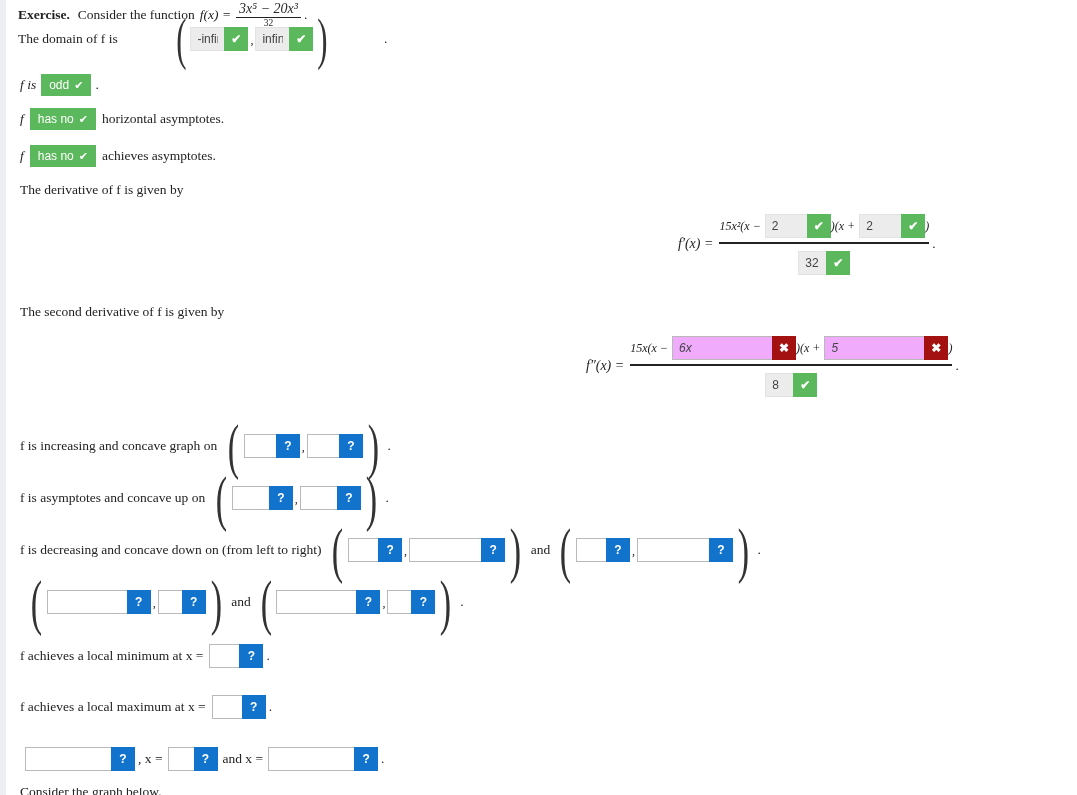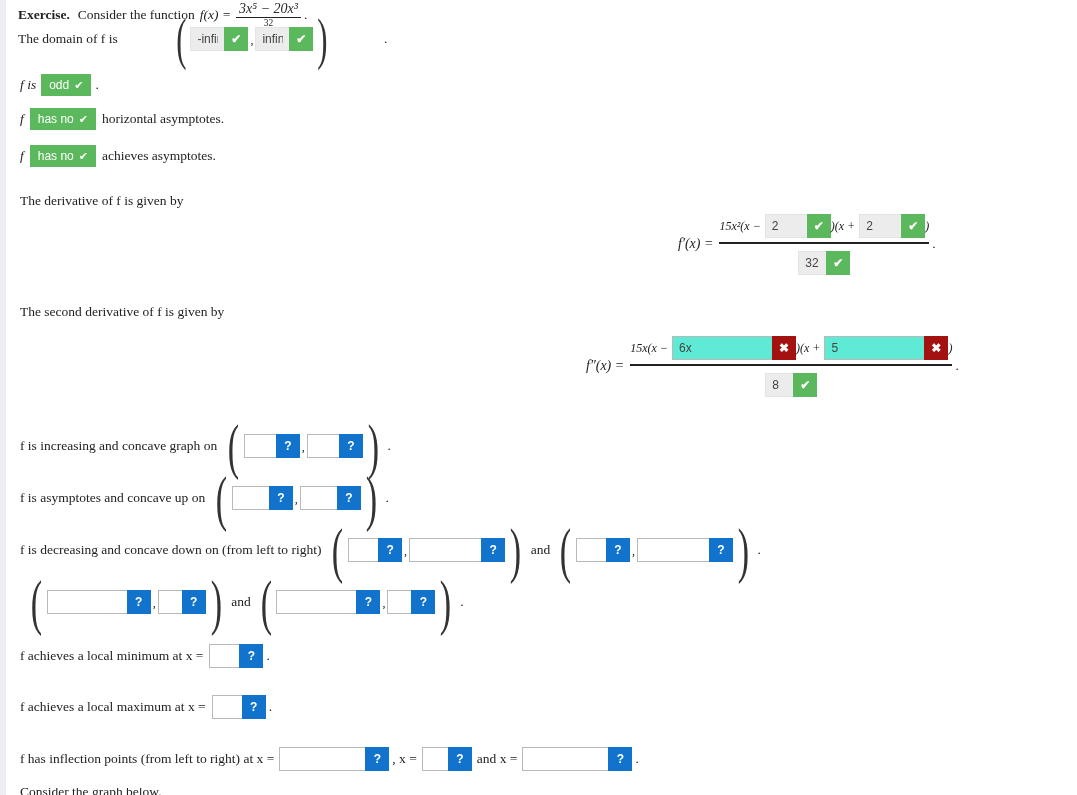--- a/index.html
+++ b/index.html
@@ -39,21 +39,21 @@
   }
   .badge{
     width:24px;height:24px;display:flex;align-items:center;justify-content:center;
     color:#fff;font-family:"Liberation Sans", sans-serif;font-size:12px;font-weight:bold;
     box-sizing:border-box;flex:0 0 auto;
   }
   .badge.ok{background:#5cb85c;}
   .badge.bad{background:#a31110;}
   .badge.unk{background:#1273cc;}
   .field.ok input{background:#ececec;border:1px solid #e3e3e3;border-right:none;}
-  .field.bad input{background:#5eead4;border:1px solid #b9b9b9;border-right:none;}
+  .field.bad input{background:#f0abfc;border:1px solid #b9b9b9;border-right:none;font-style:italic;}
   .field.unk input{background:#ffffff;border:1px solid #b9b9b9;border-right:none;}
 
   
   .sel{
     display:inline-flex;align-items:center;justify-content:center;gap:5px;
     background:#5cb85c;color:#fff;height:22px;padding:0 8px;
     font-family:"Liberation Sans", sans-serif;font-size:12px;
     box-sizing:border-box;vertical-align:middle;cursor:pointer;
   }
   .sel .chk{font-size:11px;}
@@ -133,21 +133,21 @@
 
   <div class="row" style="left:14px;top:145px;">
     <span class="txt mi">f</span>
     <span class="sel" style="margin-left:6px;min-width:58px;">
       <span>has no</span>
       <span class="chk">✔</span>
     </span>
     <span class="txt" style="margin-left:6px;">achieves asymptotes.</span>
   </div>
 
-  <div class="row" style="left:14px;top:193px;justify-content:center;">
+  <div class="row" style="left:14px;top:182px;justify-content:center;">
     <span class="txt">The derivative of f is given by</span>
   </div>
 
   <div class="row" style="left:672px;top:214px;align-items:center;">
     <span class="txt lhs mi">f′(x) =</span>
     <span class="dfrac">
       <span class="dnum">
         <span class="txt mi" style="font-size:12px;">15x²(x −</span>
         <span class="field ok" style="margin-left:4px;">
           <input style="width: 42px;" value="2">
@@ -313,21 +313,20 @@
   <div class="row" style="left:14px;top:695px;">
     <span class="txt">f achieves a local maximum at x =</span>
     <span class="field unk" style="margin-left:6px;">
       <input style="width: 30px;" value="">
       <span class="badge unk">?</span>
     </span>
     <span class="txt" style="margin-left:3px;">.</span>
   </div>
 
   <div class="row" style="left:14px;top:747px;">
-    <span class="txt">f has inflection points (from left to right) at x =</span>
     <span class="field unk" style="margin-left:5px;">
       <input style="width: 86px;" value="">
       <span class="badge unk">?</span>
     </span>
     <span class="txt" style="margin-left:3px;">, x =</span>
     <span class="field unk" style="margin-left:5px;">
       <input style="width: 26px;" value="">
       <span class="badge unk">?</span>
     </span>
     <span class="txt" style="margin-left:5px;">and x =</span>

